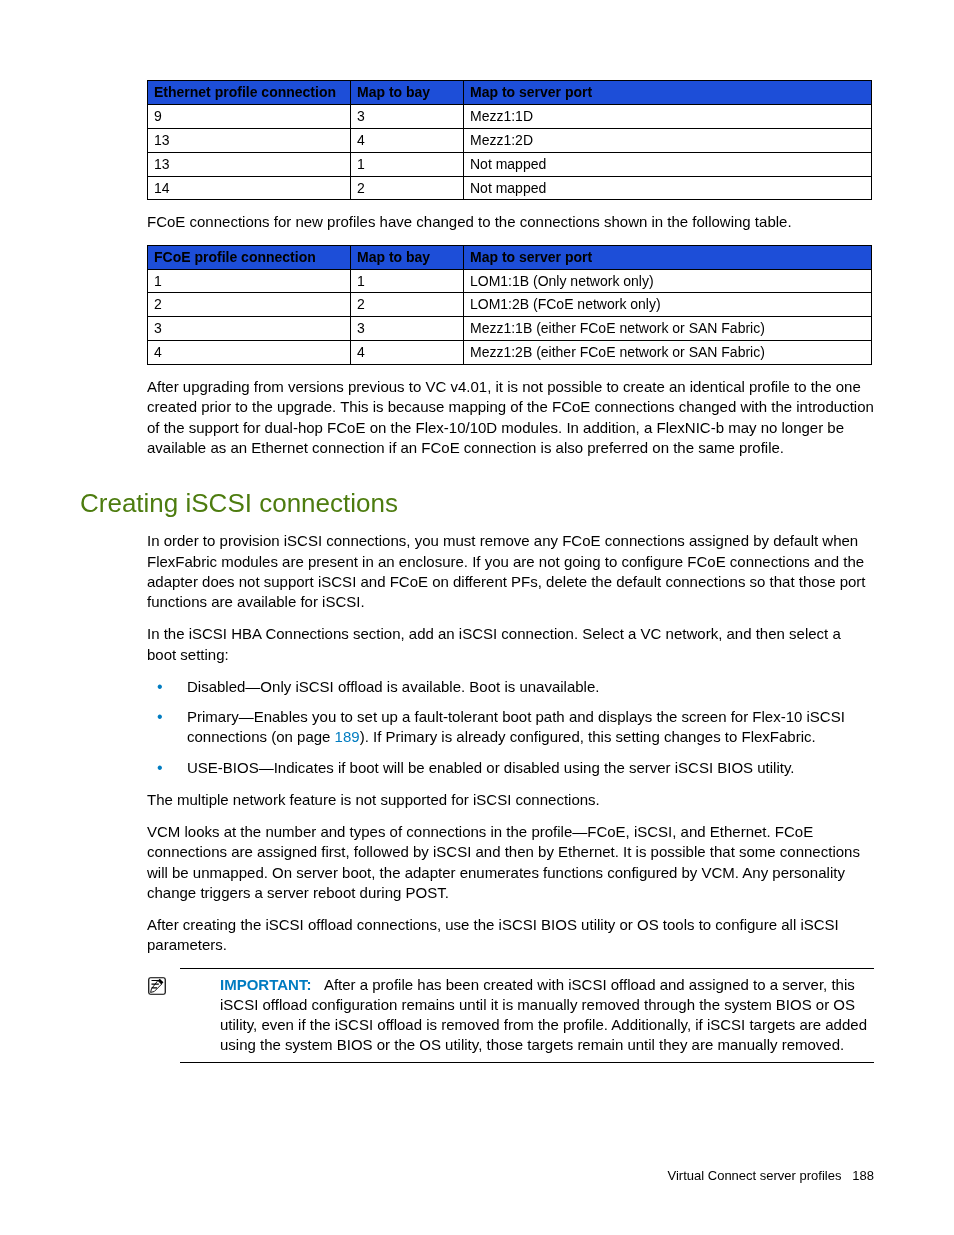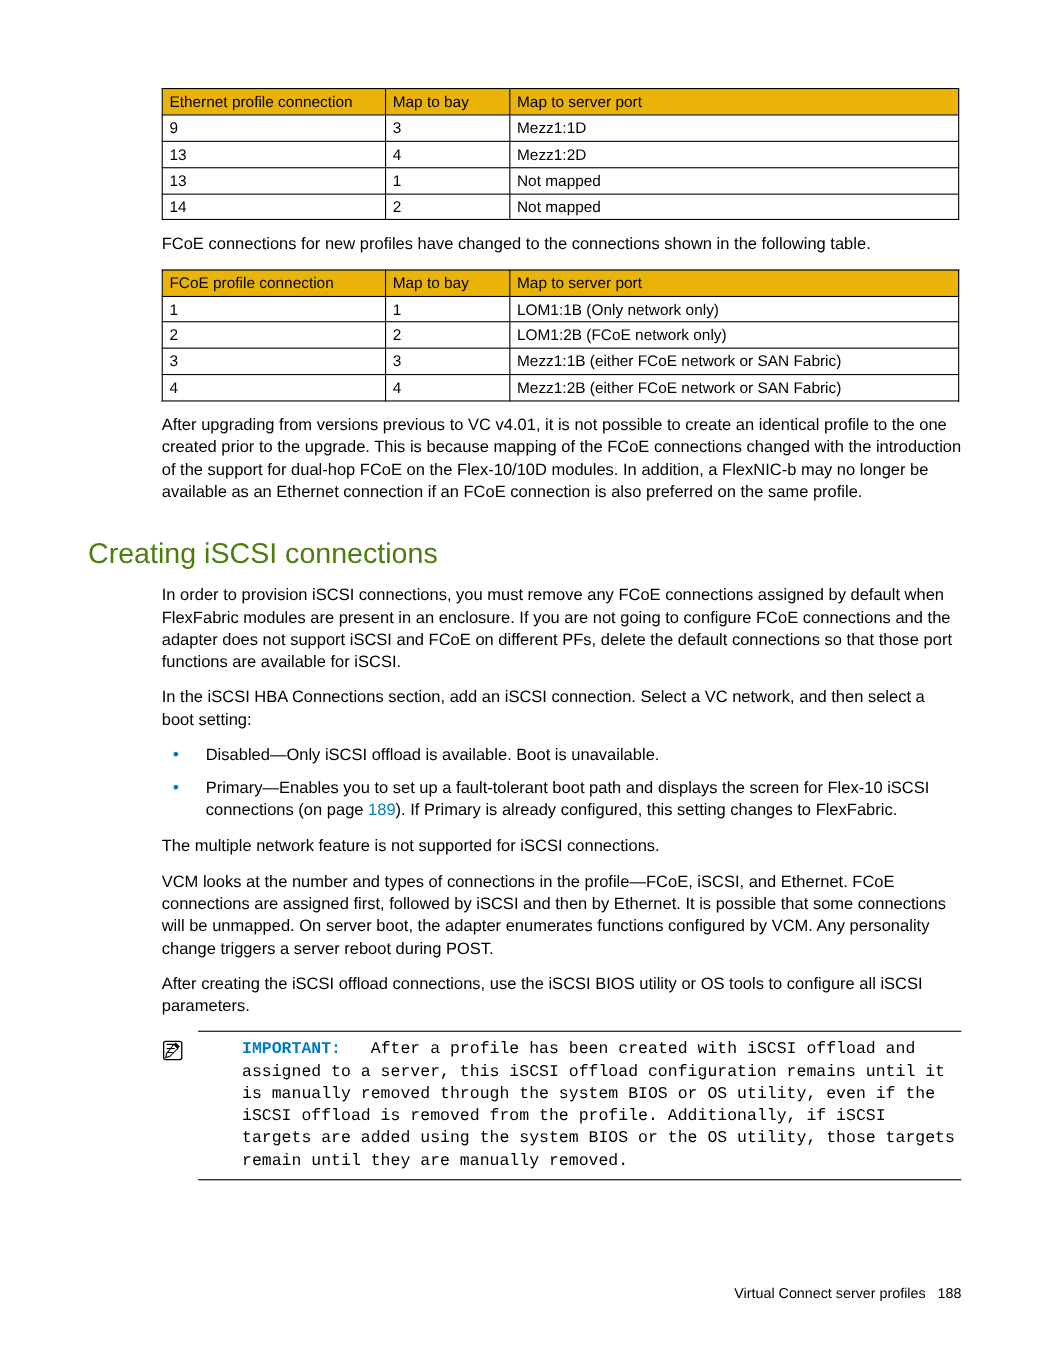--- a/index.html
+++ b/index.html
@@ -28,22 +28,22 @@
     margin-bottom: 12px;
     font-size: 14px;
   }
   table th, table td {
     border: 1px solid #000;
     padding: 2px 6px;
     text-align: left;
     vertical-align: top;
   }
   table th {
-    font-weight: normal;
-    background: #eab308;
+    font-weight: bold;
+    background: #1d4ed8;
   }
   .col-conn { width: 190px; }
   .col-bay  { width: 100px; }
   .col-port { }
   p.body {
     margin: 8px 0 12px 67px;
     text-align: left;
   }
   h2.section {
     color: #4d7c0f;
@@ -73,21 +73,20 @@
   a.pagelink {
     color: #007cc1;
     text-decoration: none;
   }
   .important-block {
     margin: 8px 0 12px 100px;
     border-top: 1px solid #000;
     border-bottom: 1px solid #000;
     padding: 6px 0;
     position: relative;
-    font-family: Liberation Mono, monospace;
   }
   .important-block .icon {
     position: absolute;
     left: -34px;
     top: 6px;
     width: 22px;
     height: 22px;
   }
   .important-block .text {
     padding-left: 40px;
@@ -179,20 +178,21 @@
   <h2 class="section">Creating iSCSI connections</h2>
 
   <p class="body">In order to provision iSCSI connections, you must remove any FCoE connections assigned by default when FlexFabric modules are present in an enclosure. If you are not going to configure FCoE connections and the adapter does not support iSCSI and FCoE on different PFs, delete the default connections so that those port functions are available for iSCSI.</p>
   <p class="body">In the iSCSI HBA Connections section, add an iSCSI connection. Select a VC network, and then select a boot setting:</p>
 
   <ul class="bullets">
     <li>Disabled—Only iSCSI offload is available. Boot is unavailable.</li>
     <li>
       <span>Primary—Enables you to set up a fault-tolerant boot path and displays the screen for Flex-10 iSCSI connections (on page </span><a href="#" class="pagelink">189</a><span>). If Primary is already configured, this setting changes to FlexFabric.</span>
     </li>
+    <li>USE-BIOS—Indicates if boot will be enabled or disabled using the server iSCSI BIOS utility.</li>
   </ul>
 
   <p class="body">The multiple network feature is not supported for iSCSI connections.</p>
   <p class="body">VCM looks at the number and types of connections in the profile—FCoE, iSCSI, and Ethernet. FCoE connections are assigned first, followed by iSCSI and then by Ethernet. It is possible that some connections will be unmapped. On server boot, the adapter enumerates functions configured by VCM. Any personality change triggers a server reboot during POST.</p>
   <p class="body">After creating the iSCSI offload connections, use the iSCSI BIOS utility or OS tools to configure all iSCSI parameters.</p>
 
   <div class="important-block">
     <span class="icon">
       <svg viewBox="0 0 24 24" width="22" height="22">
         <rect x="3" y="3" width="18" height="18" rx="2" ry="2" fill="none" stroke="#000" stroke-width="1.3"></rect>

